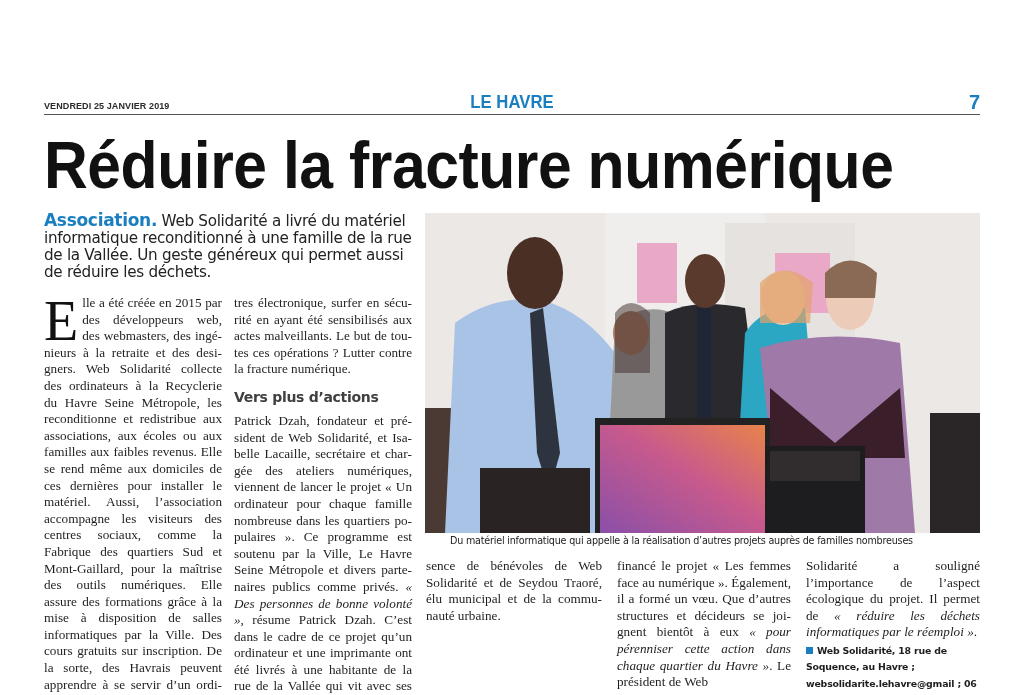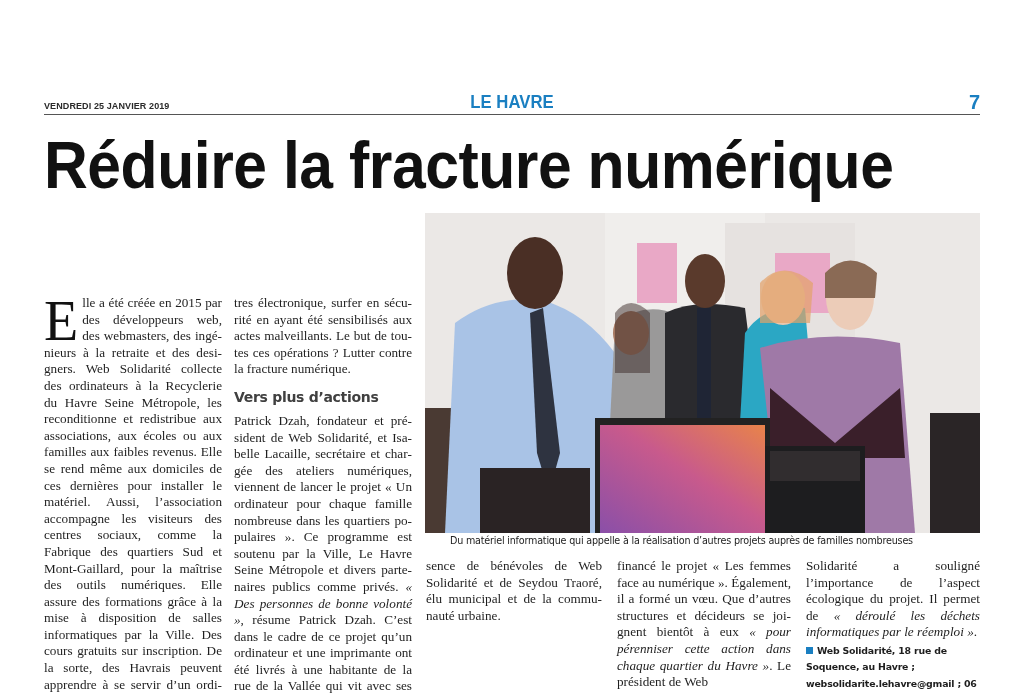--- a/index.html
+++ b/index.html
@@ -32,20 +32,24 @@
 <div class="page">
 
   <div class="folio">
     <span class="date">VENDREDI 25 JANVIER 2019</span>
     <div class="section">LE HAVRE</div>
     <span class="pagenum">7</span>
   </div>
 
   <h1 class="headline" style="margin:0;">Réduire la fracture numérique</h1>
 
+  <div class="chapo">
+    <span class="kicker">Association.</span>
+    <span>Web Solidarité a livré du matériel informatique reconditionné à une famille de la rue de la Vallée. Un geste généreux qui permet aussi de réduire les déchets.</span>
+  </div>
 
   <div class="col c1">
     <span class="dropcap">E</span><span>lle a été créée en 2015 par des développeurs web, des webmasters, des ingé­nieurs à la retraite et des desi­gners. Web Solidarité collecte des ordinateurs à la Recyclerie du Havre Seine Métropole, les reconditionne et redistribue aux associations, aux écoles ou aux familles aux faibles revenus. Elle se rend même aux domiciles de ces dernières pour installer le ma­tériel. Aussi, l’association accom­pagne les visiteurs des centres sociaux, comme la Fabrique des quartiers Sud et Mont-Gaillard, pour la maîtrise des outils numé­riques. Elle assure des formations grâce à la mise à disposition de salles informatiques par la Ville. Des cours gratuits sur inscription. De la sorte, des Havrais peuvent apprendre à se servir d’un ordi­nateur, effectuer leurs démarches en ligne, utiliser une boîte à let­</span>
   </div>
 
   <div class="col c2">
     <span>tres électronique, surfer en sécu­rité en ayant été sensibilisés aux actes malveillants. Le but de tou­tes ces opérations ? Lutter con­tre la fracture numérique.</span>
     <div class="subhead">Vers plus d’actions</div>
     <span>Patrick Dzah, fondateur et pré­sident de Web Solidarité, et Isa­belle Lacaille, secrétaire et char­gée des ateliers numériques, viennent de lancer le projet « Un ordinateur pour chaque famille nombreuse dans les quartiers po­pulaires ». Ce programme est soutenu par la Ville, Le Havre Seine Métropole et divers parte­naires publics comme privés.</span>
     <span class="it">« Des personnes de bonne volonté »</span><span>, résume Patrick Dzah. C’est dans le cadre de ce projet qu’un ordi­nateur et une imprimante ont été livrés à une habitante de la rue de la Vallée qui vit avec ses en­fants. Cela s’est déroulé en pré­</span>
@@ -95,19 +99,19 @@
 
   <div class="col c3">
     <span>sence de bénévoles de Web Solidarité et de Seydou Traoré, élu municipal et de la commu­nauté urbaine.</span><br>
   </div>
 
   <div class="col c4">
     <span>financé le projet « Les femmes face au numérique ». Également, il a formé un vœu. Que d’autres structures et décideurs se joi­gnent bientôt à eux </span><span class="it">« pour pérenni­ser cette action dans chaque quartier du Havre »</span><span>. Le président de Web</span>
   </div>
 
   <div class="col c5">
-    <span>Solidarité a souligné l’importance de l’aspect écologique du projet. Il permet de </span><span class="it">« déroulé les déchets informatiques par le réemploi »</span><span>.</span>
+    <span>Solidarité a souligné l’importance de l’aspect écologique du projet. Il permet de </span><span class="it">« réduire les déchets informatiques par le réemploi »</span><span>.</span>
     <div class="info">
       <span class="bullet"></span><span>Web Solidarité, 18 rue de Soquence, au Havre ; websolidarite.lehavre@gmail ; 06 69 49 16 31 et 06 83 79 00 26.</span>
     </div>
   </div>
 
 </div>
 
 </body></html>

